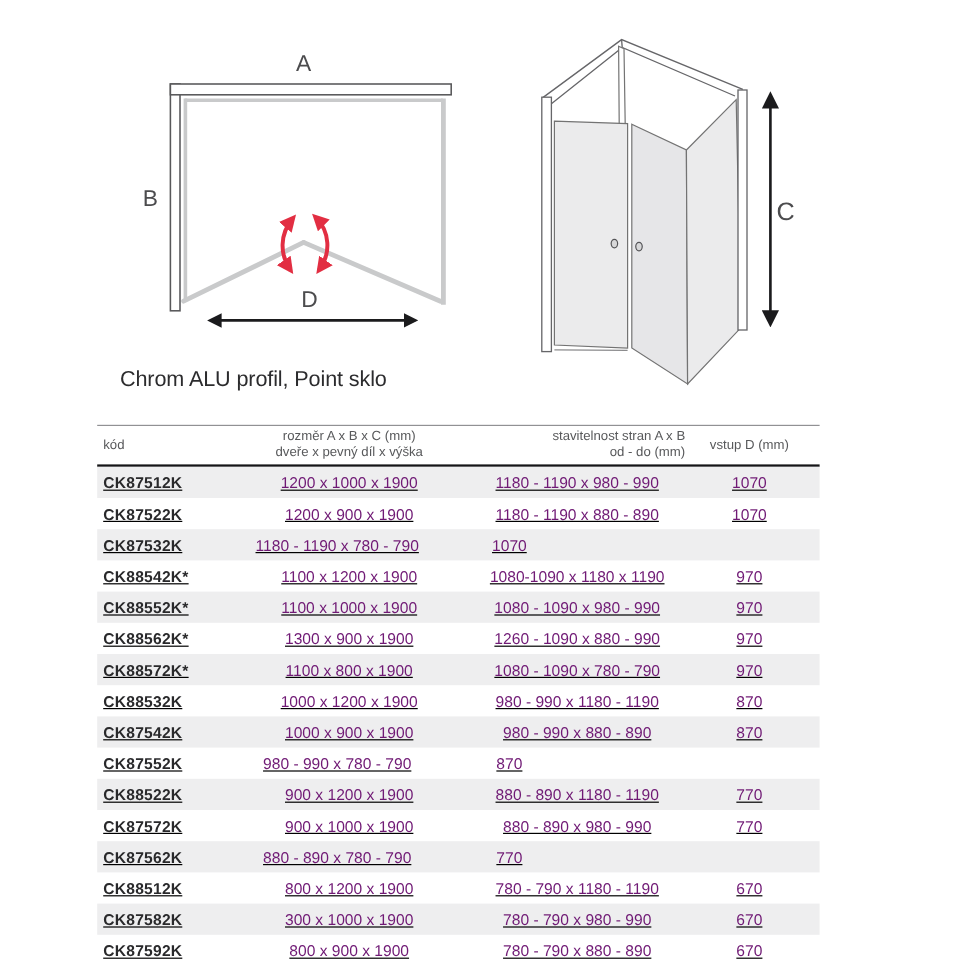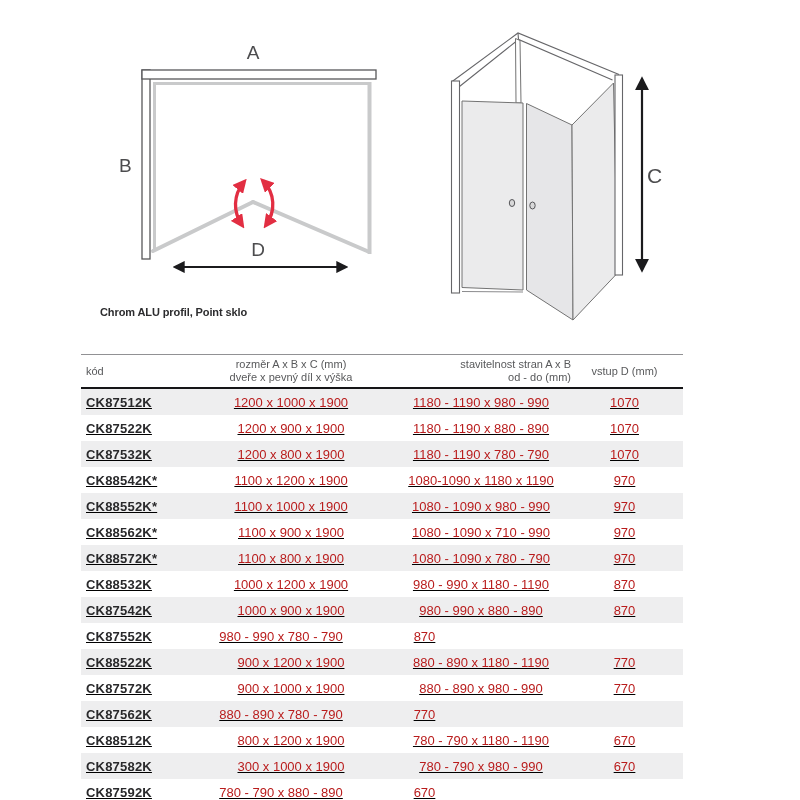--- a/index.html
+++ b/index.html
@@ -18,37 +18,37 @@
   .red-fill{fill:var(--red);}
   .dimline{stroke:#1b1b1d;stroke-width:2.2;}
   .panel{stroke:#737373;stroke-width:1;}
   .panel-light{fill:#ebebec;}
   .panel-mid{fill:#e6e6e8;}
   .profile{fill:#ffffff;stroke:#666669;stroke-width:1.1;}
   .frameline{fill:none;stroke:#666669;stroke-width:1.1;}
 
   .title{
     position:absolute;left:100px;top:306px;
-    font-size:11px;font-weight:700;color:#2c2c2e;letter-spacing:-0.1px;
+    font-size:18px;font-weight:400;color:#2c2c2e;letter-spacing:-0.1px;
   }
   .table{position:absolute;left:81px;top:334px;width:602px;margin-top:20px;}
   .thead{
     display:flex;align-items:center;height:32px;
     border-top:1px solid #919194;border-bottom:2px solid #151517;
     color:#58595b;font-size:11px;line-height:13px;
   }
   .hcell{display:flex;flex-direction:column;justify-content:center;}
   .trow{display:flex;align-items:center;height:26px;font-size:13px;text-decoration:underline;}
   .trow.stripe{background:var(--stripe);}
   .c1{width:110px;padding-left:5px;box-sizing:border-box;text-align:left;}
   .c2{width:200px;text-align:center;}
   .c3{width:180px;text-align:center;align-items:flex-end;}
   .c4{width:107px;text-align:center;}
   .cell.c1{font-weight:700;color:#29292b;letter-spacing:0.2px;}
-  .cell.c2,.cell.c3,.cell.c4{color:#b91c1c;}
+  .cell.c2,.cell.c3,.cell.c4{color:#701a75;}
 </style>
 </head>
 <body style="--red: #e22e42; --stripe: #eeeeef;">
 
 <svg class="abs" style="left:95px;top:25px;" width="305" height="275" viewBox="0 0 305 275">
   <defs>
     <marker id="ah-red" viewBox="0 0 10 10" refX="7" refY="5" markerWidth="4.2" markerHeight="4.2" orient="auto-start-reverse">
       <path d="M0 0 L10 5 L0 10 z" class="red-fill"></path>
     </marker>
     <marker id="ah-blk" viewBox="0 0 10 10" refX="8" refY="5" markerWidth="5.5" markerHeight="5.5" orient="auto-start-reverse">
@@ -126,40 +126,39 @@
         <div class="cell c4">1070</div>
       </div>
       <div class="trow">
         <div class="cell c1">CK87522K</div>
         <div class="cell c2">1200 x 900 x 1900</div>
         <div class="cell c3">1180 - 1190 x 880 - 890</div>
         <div class="cell c4">1070</div>
       </div>
       <div class="trow stripe">
         <div class="cell c1">CK87532K</div>
-        <div class="cell c2">1200 x 800 x 1900</div>
         <div class="cell c3">1180 - 1190 x 780 - 790</div>
         <div class="cell c4">1070</div>
       </div>
       <div class="trow">
         <div class="cell c1">CK88542K*</div>
         <div class="cell c2">1100 x 1200 x 1900</div>
         <div class="cell c3">1080-1090 x 1180 x 1190</div>
         <div class="cell c4">970</div>
       </div>
       <div class="trow stripe">
         <div class="cell c1">CK88552K*</div>
         <div class="cell c2">1100 x 1000 x 1900</div>
         <div class="cell c3">1080 - 1090 x 980 - 990</div>
         <div class="cell c4">970</div>
       </div>
       <div class="trow">
         <div class="cell c1">CK88562K*</div>
-        <div class="cell c2">1100 x 900 x 1900</div>
-        <div class="cell c3">1080 - 1090 x 710 - 990</div>
+        <div class="cell c2">1300 x 900 x 1900</div>
+        <div class="cell c3">1260 - 1090 x 880 - 990</div>
         <div class="cell c4">970</div>
       </div>
       <div class="trow stripe">
         <div class="cell c1">CK88572K*</div>
         <div class="cell c2">1100 x 800 x 1900</div>
         <div class="cell c3">1080 - 1090 x 780 - 790</div>
         <div class="cell c4">970</div>
       </div>
       <div class="trow">
         <div class="cell c1">CK88532K</div>
@@ -202,17 +201,18 @@
         <div class="cell c4">670</div>
       </div>
       <div class="trow stripe">
         <div class="cell c1">CK87582K</div>
         <div class="cell c2">300 x 1000 x 1900</div>
         <div class="cell c3">780 - 790 x 980 - 990</div>
         <div class="cell c4">670</div>
       </div>
       <div class="trow">
         <div class="cell c1">CK87592K</div>
+        <div class="cell c2">800 x 900 x 1900</div>
         <div class="cell c3">780 - 790 x 880 - 890</div>
         <div class="cell c4">670</div>
       </div>
     </div>
 </div>
 
 </body></html>

